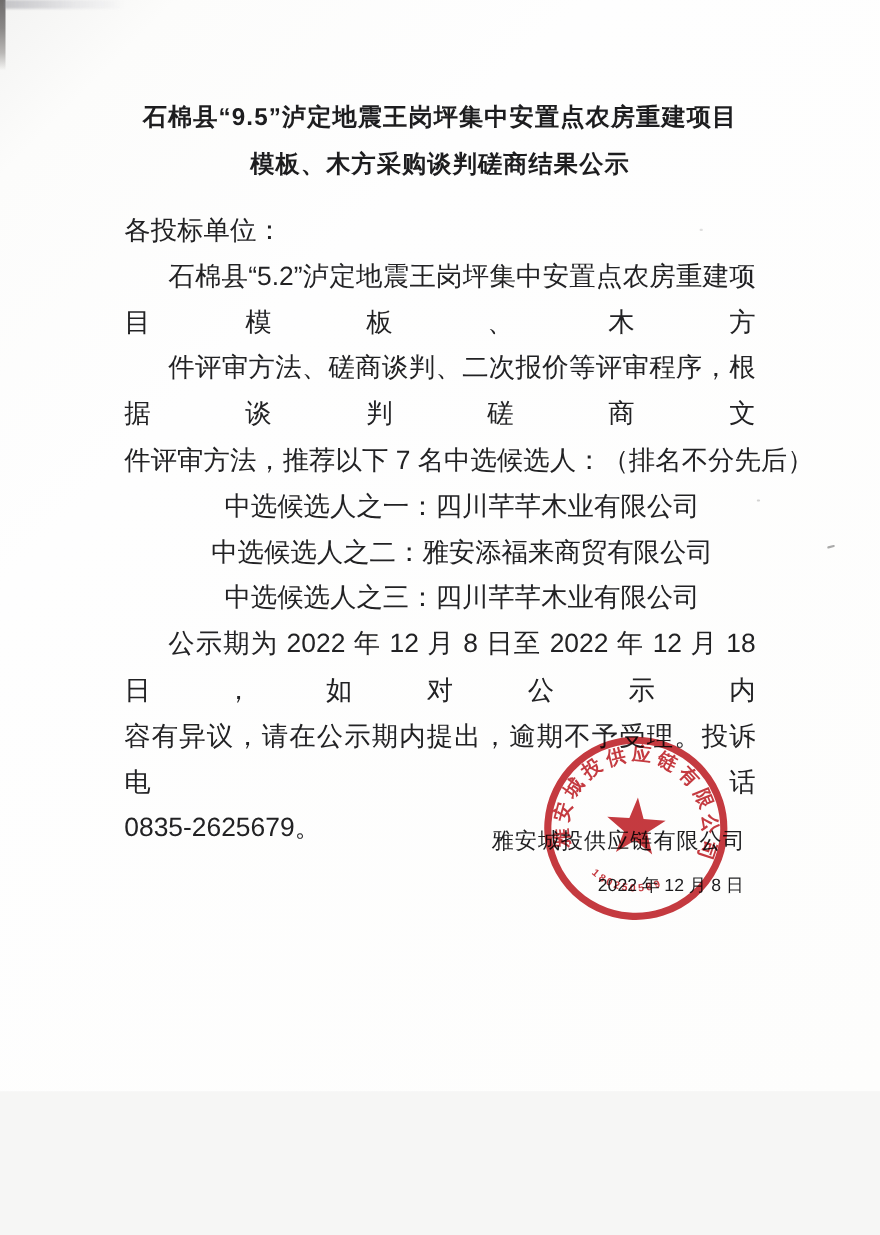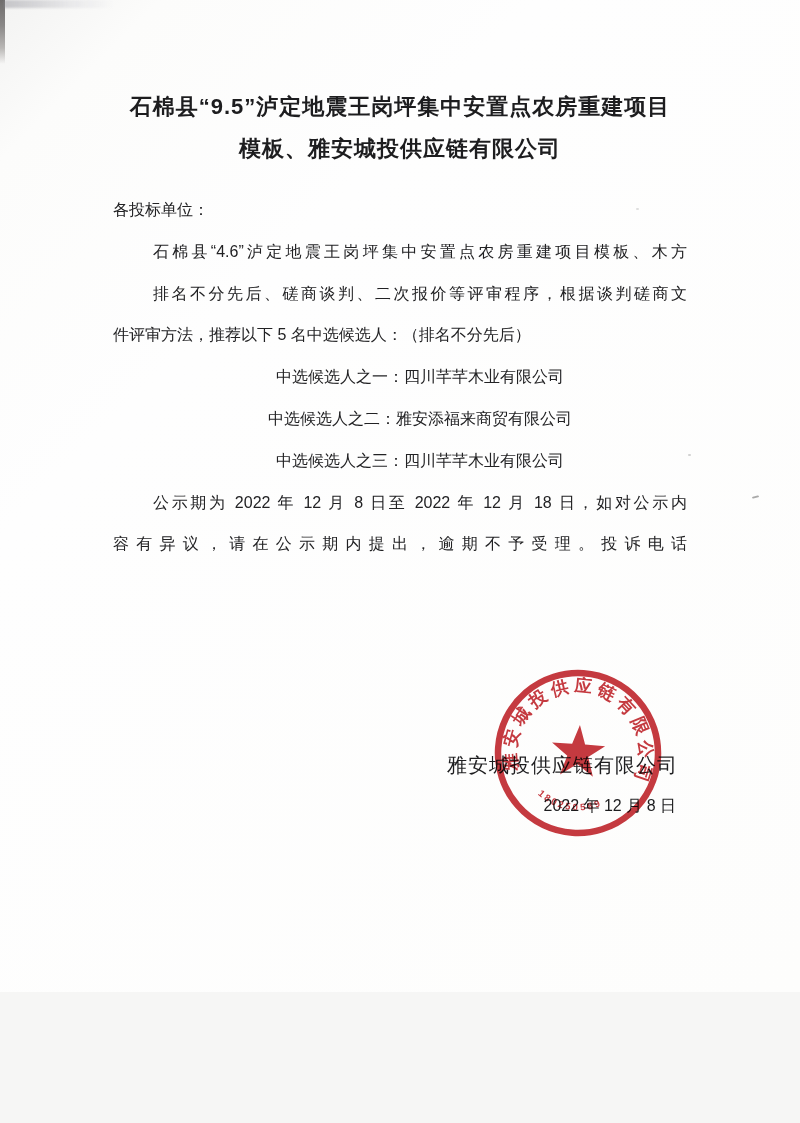--- a/index.html
+++ b/index.html
@@ -27,21 +27,21 @@
   .speck.s2{left:688px;top:454px;width:3px;height:2px;opacity:.25;}
   .speck.s3{left:636px;top:208px;width:3px;height:2px;opacity:.18;}
 
   .title{
     position:absolute;left:60px;top:86px;width:680px;
     text-align:center;font-weight:bold;font-size:22px;line-height:42px;
     color:#1d1d1f;letter-spacing:1px;
   }
   .body-text{
     position:absolute;left:113px;top:189px;width:574px;
-    font-size:16px;line-height:41.8px;color:#222224;
+    font-size:24px;line-height:41.8px;color:#222224;
   }
   .line{white-space:nowrap;}
   .indent{padding-left:40px;text-align:center;}
   .fill{
     white-space:normal;
     text-align:justify;text-align-last:justify;
     text-justify:inter-character;
   }
   .fill.indent{padding-left:0;text-indent:40px;}
 
@@ -67,33 +67,34 @@
 <div class="paper">
 
   <div class="edge-sliver"></div>
   <div class="top-smudge"></div>
   <div class="speck s1"></div>
   <div class="speck s2"></div>
   <div class="speck s3"></div>
 
   <div class="title">
     <div>石棉县“9.5”泸定地震王岗坪集中安置点农房重建项目</div>
-    <div>模板、雅安城投供应链有限公司</div>
+    <div>模板、木方采购谈判磋商结果公示</div>
   </div>
 
   <div class="body-text">
     <div class="line">各投标单位：</div>
-    <div class="line fill indent">石棉县“4.6”泸定地震王岗坪集中安置点农房重建项目模板、木方</div>
-    <div class="line fill indent">排名不分先后、磋商谈判、二次报价等评审程序，根据谈判磋商文</div>
-    <div class="line">件评审方法，推荐以下 5 名中选候选人：（排名不分先后）</div>
+    <div class="line fill indent">石棉县“5.2”泸定地震王岗坪集中安置点农房重建项目模板、木方</div>
+    <div class="line fill indent">件评审方法、磋商谈判、二次报价等评审程序，根据谈判磋商文</div>
+    <div class="line">件评审方法，推荐以下 7 名中选候选人：（排名不分先后）</div>
     <div class="line indent">中选候选人之一：四川芊芊木业有限公司</div>
     <div class="line indent">中选候选人之二：雅安添福来商贸有限公司</div>
     <div class="line indent">中选候选人之三：四川芊芊木业有限公司</div>
     <div class="line fill indent">公示期为 2022 年 12 月 8 日至 2022 年 12 月 18 日，如对公示内</div>
     <div class="line fill">容有异议，请在公示期内提出，逾期不予受理。投诉电话</div>
+    <div class="line">0835-2625679。</div>
   </div>
 
   <div class="signature">
     <div class="company">雅安城投供应链有限公司</div>
     <div class="date">2022 年 12 月 8 日</div>
   </div>
 
   <svg class="seal" viewBox="0 0 200 200" xmlns="http://www.w3.org/2000/svg">
     <defs>
       <path id="arcTop" d="M 43,125 A 62,62 0 1 1 157,125" fill="none"></path>

